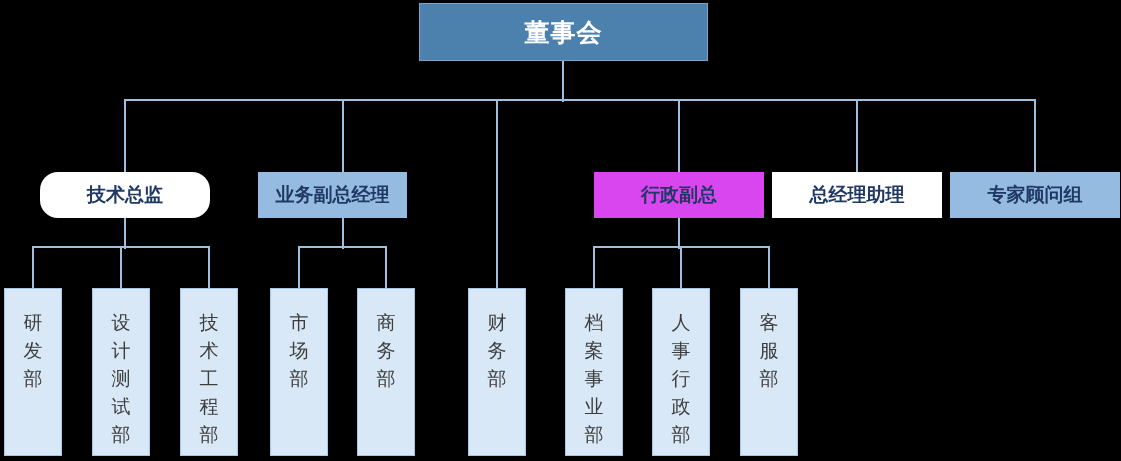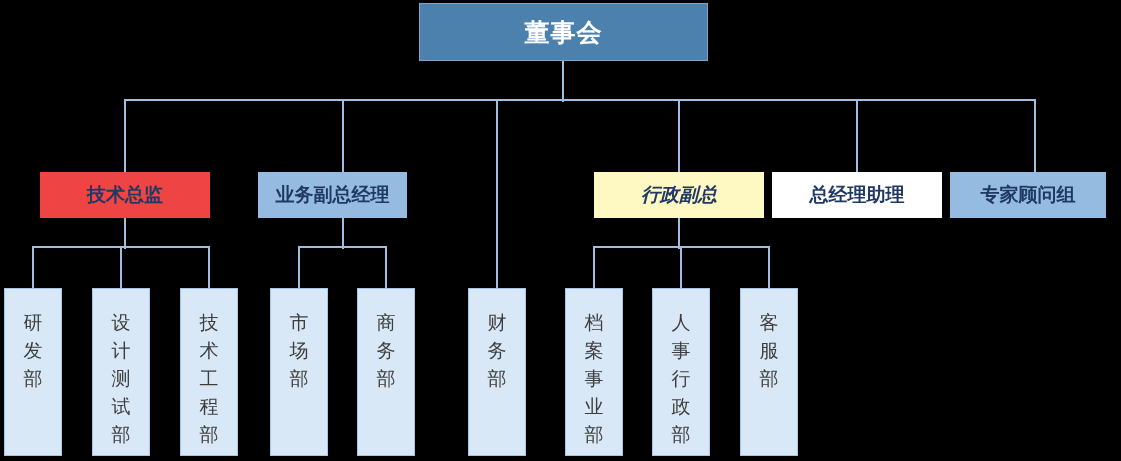--- a/index.html
+++ b/index.html
@@ -36,25 +36,25 @@
     padding-top: 20px;
   }
   .l3 span { display: block; text-align: center; }
   .line { position: absolute; }
 </style>
 </head>
 <body>
 
 <div class="stage" id="stage" style="background: rgb(0, 0, 0);">
   <div class="node root" id="root-node" style="left: 419px; top: 3px; width: 289px; height: 58px; background: rgb(77, 129, 173); color: rgb(255, 255, 255); border: 1.5px solid rgb(123, 166, 201);">董事会</div>
-<div class="node l2" style="left: 40px; top: 172px; width: 170px; height: 46px; background: #ef4444; color: rgb(31, 56, 100);">技术总监</div>
+<div class="node l2" style="left: 40px; top: 172px; width: 170px; height: 46px; background: #ffffff; color: rgb(31, 56, 100); border-radius: 18px;">技术总监</div>
     <div class="node l2" style="left: 258px; top: 172px; width: 149px; height: 46px; background: rgb(149, 188, 224); color: rgb(31, 56, 100);">业务副总经理</div>
-    <div class="node l2" style="left: 594px; top: 172px; width: 170px; height: 46px; background: #fef9c3; color: rgb(31, 56, 100); font-style: italic;">行政副总</div>
+    <div class="node l2" style="left: 594px; top: 172px; width: 170px; height: 46px; background: #d946ef; color: rgb(31, 56, 100);">行政副总</div>
     <div class="node l2" style="left: 772px; top: 172px; width: 170px; height: 46px; background: #ffffff; color: rgb(31, 56, 100);">总经理助理</div>
-    <div class="node l2" style="left: 950px; top: 172px; width: 156px; height: 46px; background: rgb(149, 188, 224); color: rgb(31, 56, 100);">专家顾问组</div>
+    <div class="node l2" style="left: 950px; top: 172px; width: 170px; height: 46px; background: rgb(149, 188, 224); color: rgb(31, 56, 100);">专家顾问组</div>
     <div class="node l3" style="left: 4px; top: 288px; width: 58px; height: 168px; background: rgb(217, 232, 247); color: rgb(61, 61, 61); border: 1.5px solid rgb(165, 198, 232);">
       <span>研</span>
       <span>发</span>
       <span>部</span>
     </div>
     <div class="node l3" style="left: 92px; top: 288px; width: 58px; height: 168px; background: rgb(217, 232, 247); color: rgb(61, 61, 61); border: 1.5px solid rgb(165, 198, 232);">
       <span>设</span>
       <span>计</span>
       <span>测</span>
       <span>试</span>

